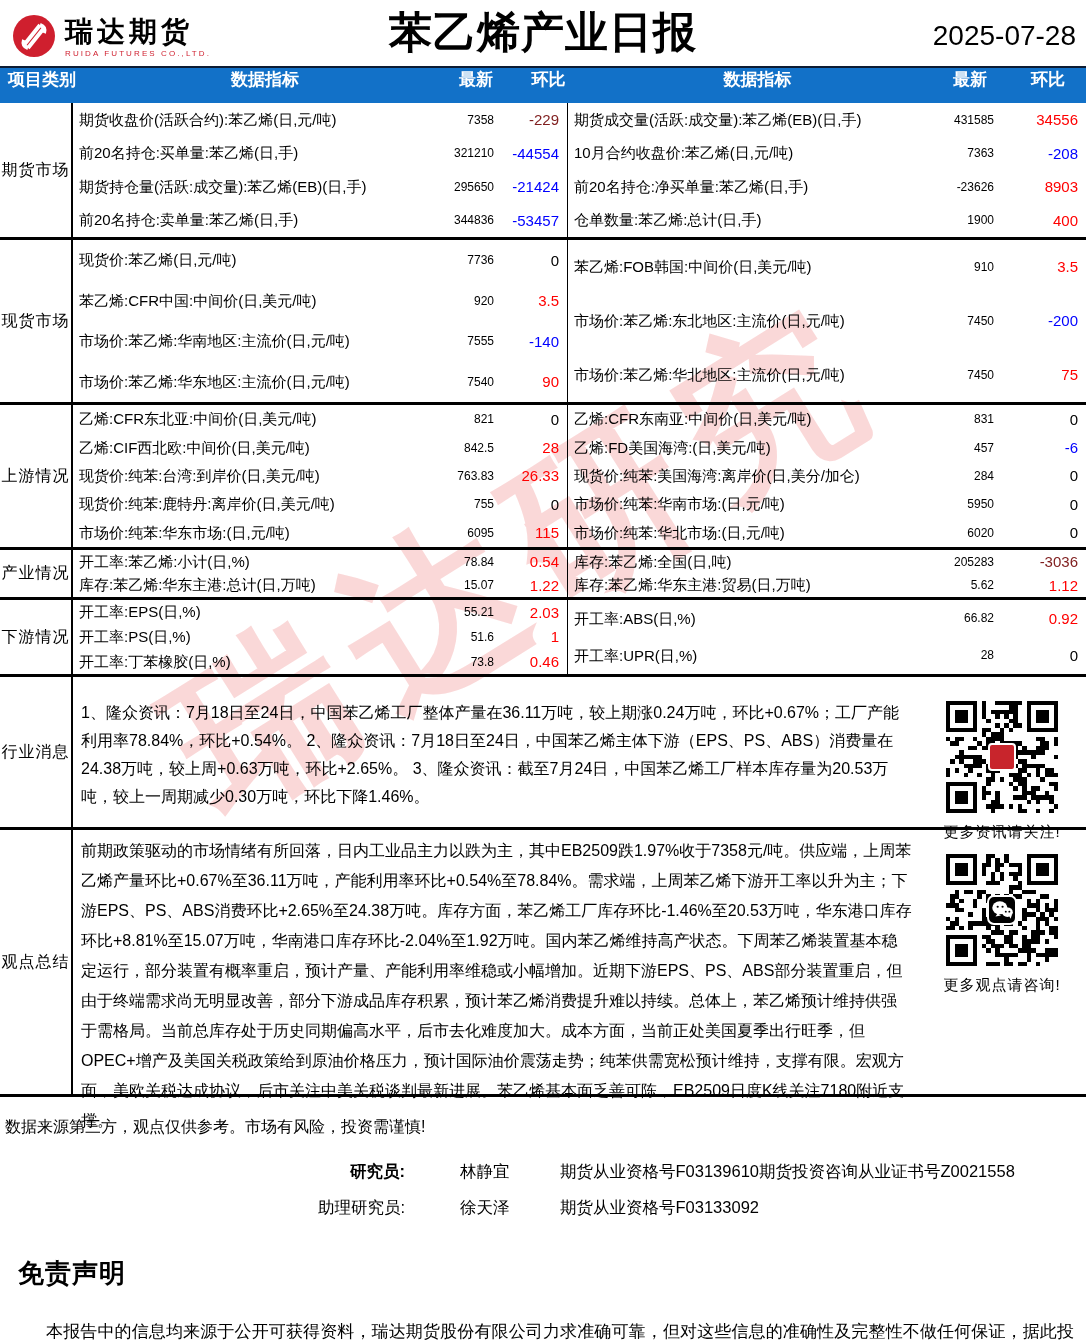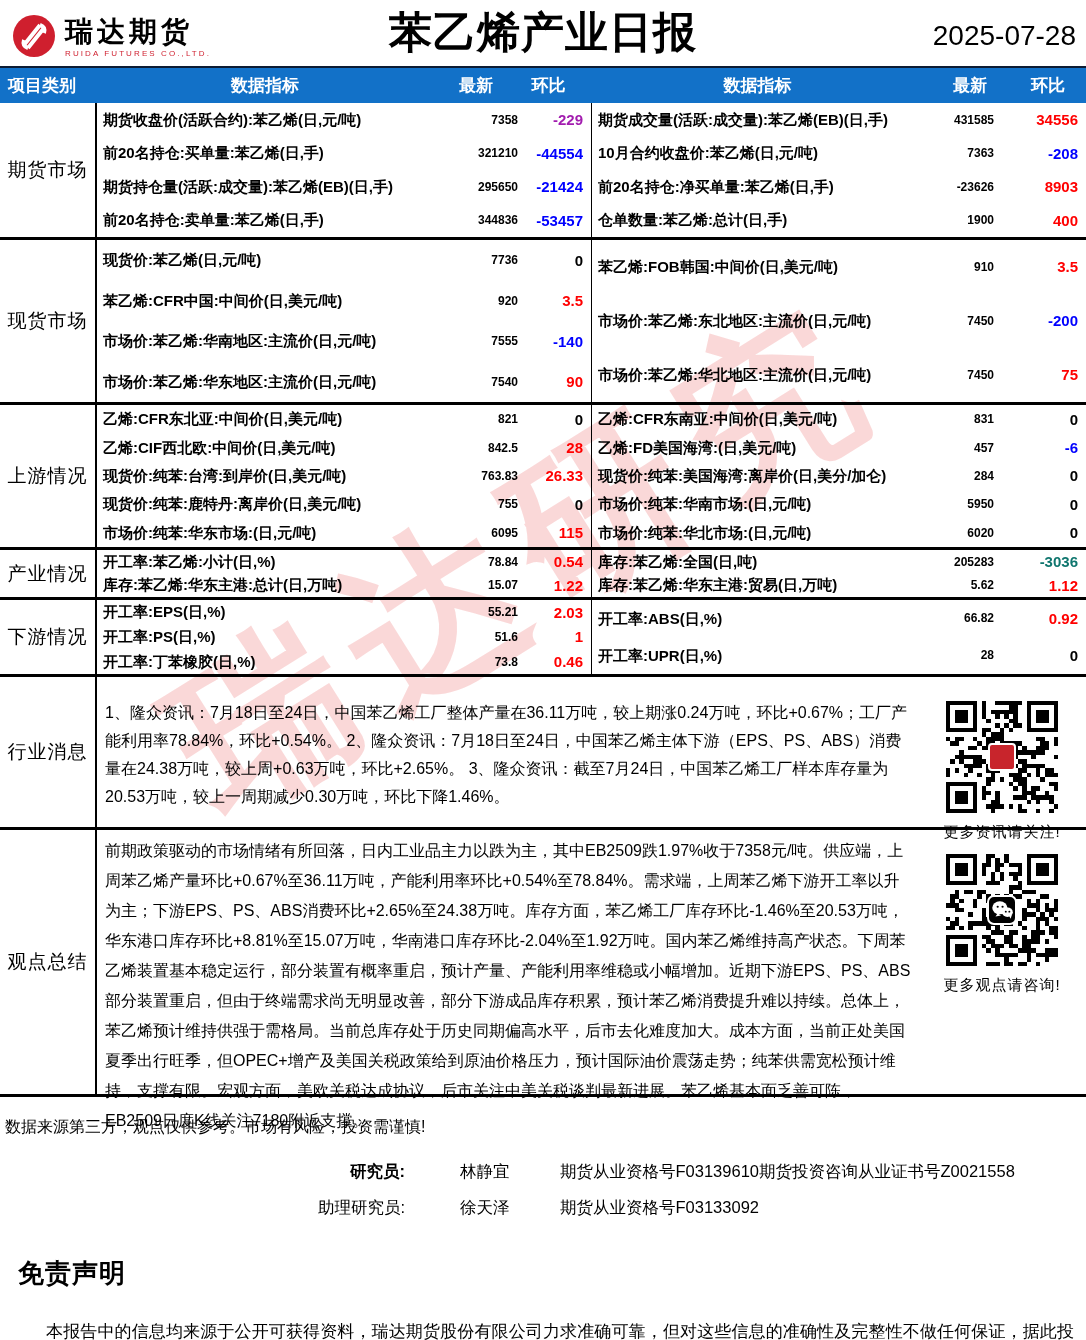--- a/index.html
+++ b/index.html
@@ -17,34 +17,34 @@
   .hdr { position: relative; height: 66px; }
   .logo { position:absolute; left:10px; top:12px; display:flex; align-items:center; gap:7px; }
   .logo-cn { font-size:28px; font-weight:bold; letter-spacing:4px; line-height:1; }
   .logo-en { font-size:8px; color:#cf1f2e; letter-spacing:2.1px; margin-top:3px; }
   .doc-title { position:absolute; left:0; right:0; top:0; text-align:center; font-size:43px;
     font-weight:900; letter-spacing:1px; line-height:64px; }
   .doc-date { position:absolute; right:10px; top:20px; font-size:28px; }
 
   
   .thead { display:flex; height:37px; background:#1271C8; color:#fff; font-weight:bold;
-    font-size:17px; align-items:center; border-top:2px solid #0d1c33; }
+    font-size:17px; border-top:2px solid #0d1c33; }
   .th { text-align:center; }
   .th-cat { width:90px; text-align:left; padding-left:8px; }
   .th-ind-l { width:350px; } .th-val-l { width:72px; } .th-chg-l { width:73px; }
   .th-ind-r { width:345px; } .th-val-r { width:80px; } .th-chg-r { width:76px; }
 
   
   .section { display:flex; border-bottom:3px solid #000; }
-  .cat { width:97px; border-right:2px solid #000; display:flex; align-items:center;
-    justify-content:center; font-size:19px; letter-spacing:1px; flex-shrink:0; }
+  .cat { width:73px; border-right:2px solid #000; display:flex; align-items:center;
+    justify-content:center; font-size:16px; letter-spacing:1px; flex-shrink:0;text-align:center; }
   .half { display:flex; flex-direction:column; justify-content:space-around; }
   .half.left  { width:495px; border-right:1px solid #000; }
   .half.right { flex:1; }
-  .row { display:flex; align-items:center;font-weight:bold; }
+  .row { display:flex; align-items:center; }
   .row .ind { flex:1; padding-left:6px; font-size:15px; line-height:1.32; }
   .row .val { width:72px; text-align:right; font-size:12px; flex-shrink:0; }
   .row .chg { width:73px; text-align:right; font-size:15px; padding-right:8px; flex-shrink:0; }
   .half.right .row .val { width:80px; padding-right:16px; }
   .half.right .row .chg { width:76px; padding-right:8px; }
   .sec0 { height:137px; } .sec1 { height:165px; } .sec2 { height:145px; }
   .sec3 { height:50px; }  .sec4 { height:77px; }
 
   
   .block { display:flex; border-bottom:3px solid #000; }
@@ -111,21 +111,21 @@
       <div class="th th-chg-r">环比</div>
     </div>
 
     <div>
         <div class="section sec0">
           <div class="cat">期货市场</div>
           <div class="half left">
             <div class="row">
               <div class="ind">期货收盘价(活跃合约):苯乙烯(日,元/吨)</div>
               <div class="val">7358</div>
-              <div class="chg" style="color: #a21caf;">-229</div>
+              <div class="chg" style="color: #7f1d1d;">-229</div>
             </div>
             <div class="row">
               <div class="ind">前20名持仓:买单量:苯乙烯(日,手)</div>
               <div class="val">321210</div>
               <div class="chg" style="color: rgb(0, 0, 255);">-44554</div>
             </div>
             <div class="row">
               <div class="ind">期货持仓量(活跃:成交量):苯乙烯(EB)(日,手)</div>
               <div class="val">295650</div>
               <div class="chg" style="color: rgb(0, 0, 255);">-21424</div>
@@ -269,21 +269,21 @@
             <div class="row">
               <div class="ind">库存:苯乙烯:华东主港:总计(日,万吨)</div>
               <div class="val">15.07</div>
               <div class="chg" style="color: rgb(255, 0, 0);">1.22</div>
             </div>
           </div>
           <div class="half right">
             <div class="row">
               <div class="ind">库存:苯乙烯:全国(日,吨)</div>
               <div class="val">205283</div>
-              <div class="chg" style="color: #0f766e;">-3036</div>
+              <div class="chg" style="color: #7f1d1d;">-3036</div>
             </div>
             <div class="row">
               <div class="ind">库存:苯乙烯:华东主港:贸易(日,万吨)</div>
               <div class="val">5.62</div>
               <div class="chg" style="color: rgb(255, 0, 0);">1.12</div>
             </div>
           </div>
         </div>
         <div class="section sec4">
           <div class="cat">下游情况</div>

